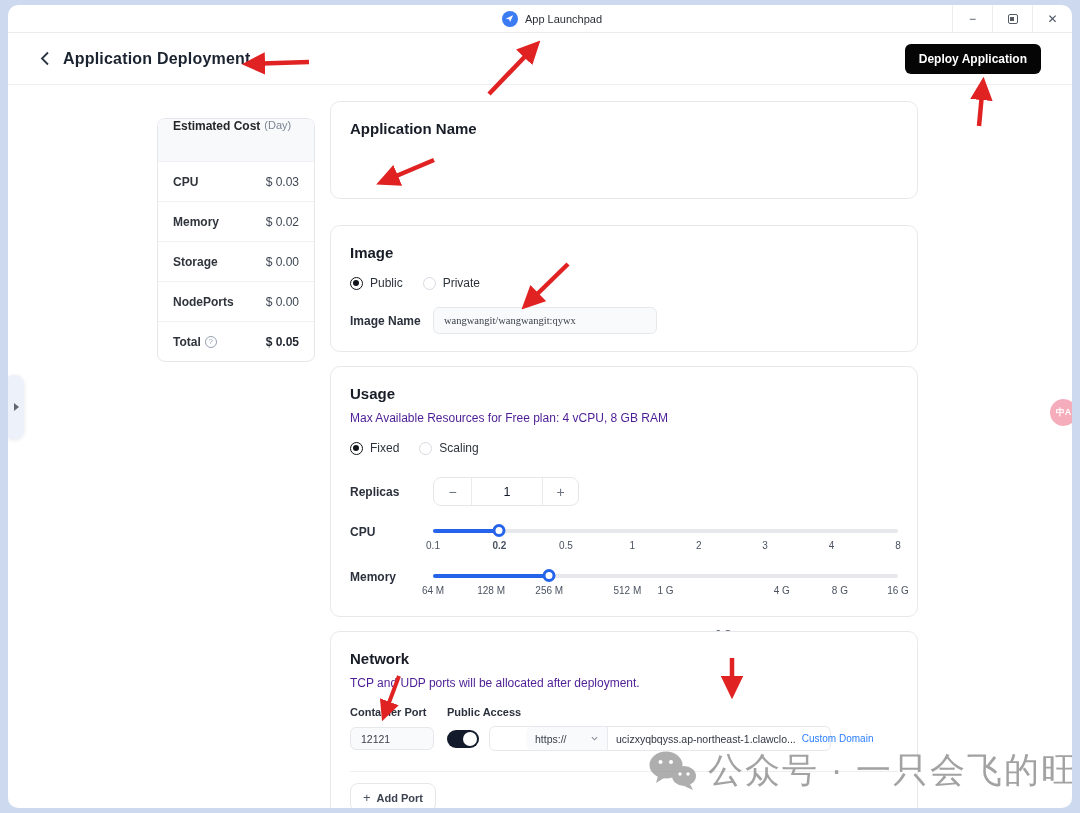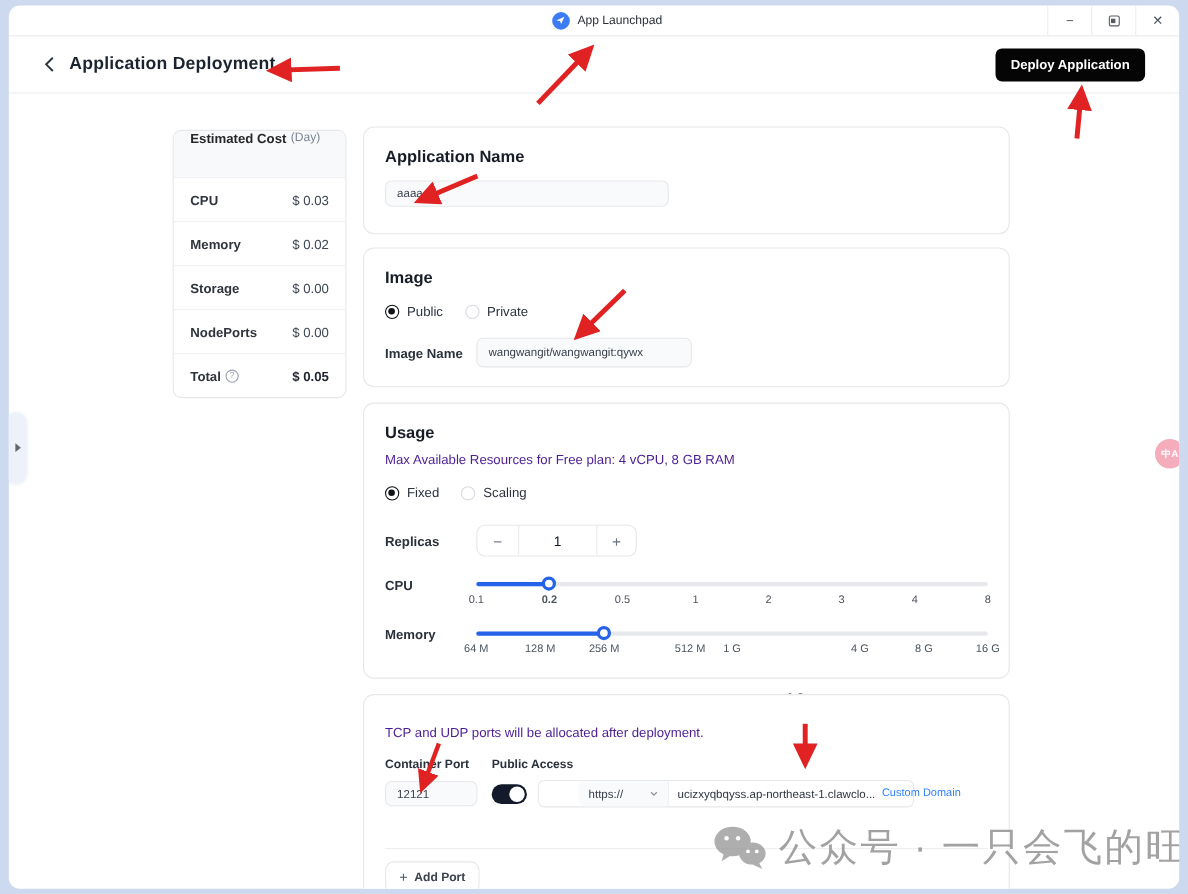--- a/index.html
+++ b/index.html
@@ -146,40 +146,39 @@
     </div>
     <div class="cost-row total">
       <span class="lbl">
         <span>Total</span>
         <span class="help-circ">?</span>
       </span>
       <span class="val">$ 0.05</span>
     </div>
   </div>
 
-  <div class="card" style="top:110px; height:98px;">
+  <div class="card" style="top:96px; height:98px;">
     <h3>Application Name</h3>
-    <input class="fake-input" style="margin-top: 13px; width: 258px; height: 24px; display: block;" value="aaaaa">
   </div>
 
   <div class="card" style="top:220px; height:127px;">
     <h3>Image</h3>
     <div class="radio-row" style="margin-top:15px;">
       <span class="radio-opt">
         <span class="rdot on"></span>
         <span>Public</span>
       </span>
       <span class="radio-opt">
         <span class="rdot"></span>
         <span>Private</span>
       </span>
     </div>
     <div class="frow" style="margin-top:17px;">
       <span class="flabel">Image Name</span>
-      <input class="fake-input" style="width: 196px; height: 27px;" value="wangwangit/wangwangit:qywx">
+      <input class="fake-input" style="width: 224px; height: 27px; font-family: Liberation Serif, serif;" value="wangwangit/wangwangit:qywx">
     </div>
   </div>
 
   <div class="card" style="top:361px; height:251px;">
     <h3>Usage</h3>
     <div class="sub">Max Available Resources for Free plan: 4 vCPU, 8 GB RAM</div>
     <div class="radio-row" style="margin-top:16px;">
       <span class="radio-opt">
         <span class="rdot on"></span>
         <span>Fixed</span>
@@ -232,20 +231,21 @@
             <span style="left: 62.5%; margin-top: 44px;">2 G</span>
             <span style="left: 75%;">4 G</span>
             <span style="left: 87.5%;">8 G</span>
             <span style="left: 100%;">16 G</span>
           </div>
       </div>
     </div>
   </div>
 
   <div class="card" style="top:626px; height:215px; position:absolute;">
+    <h3>Network</h3>
     <div class="sub">TCP and UDP ports will be allocated after deployment.</div>
     <div style="display:flex; margin-top:16px; font-size:11px; font-weight:bold; color:#2b313c;">
       <span style="width:97px;">Container Port</span>
       <span>Public Access</span>
     </div>
     <div style="display:flex; align-items:center; margin-top:8px;">
       <input class="fake-input" style="width: 84px; height: 23px;" value="12121">
       <span class="toggle" style="margin-left:13px;">
         <span class="knob"></span>
       </span>

